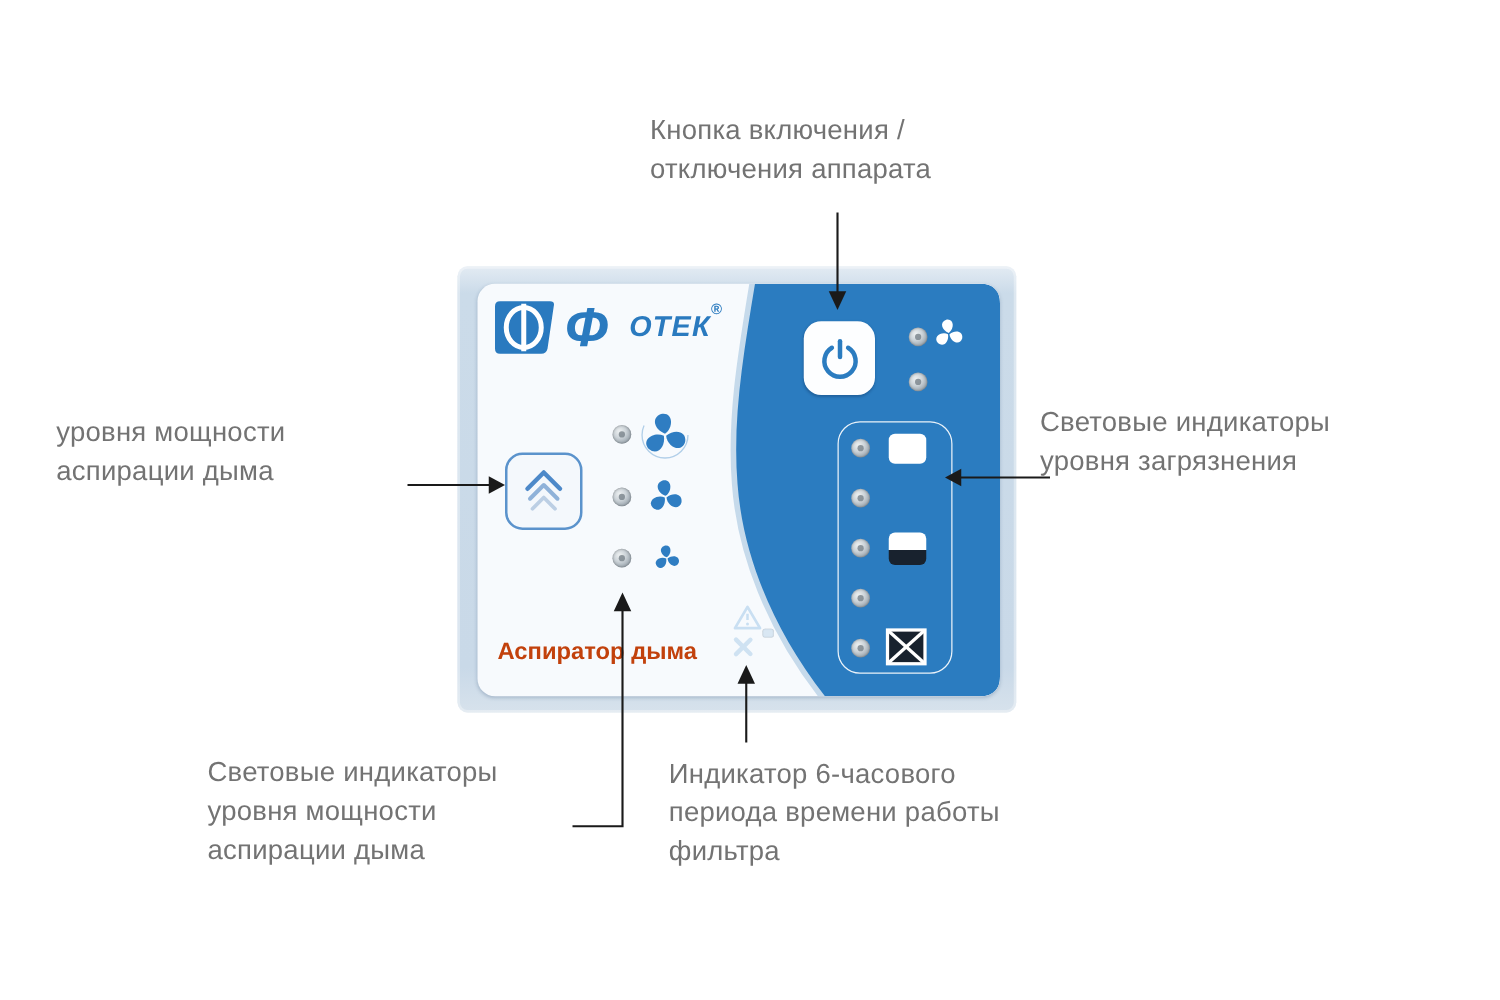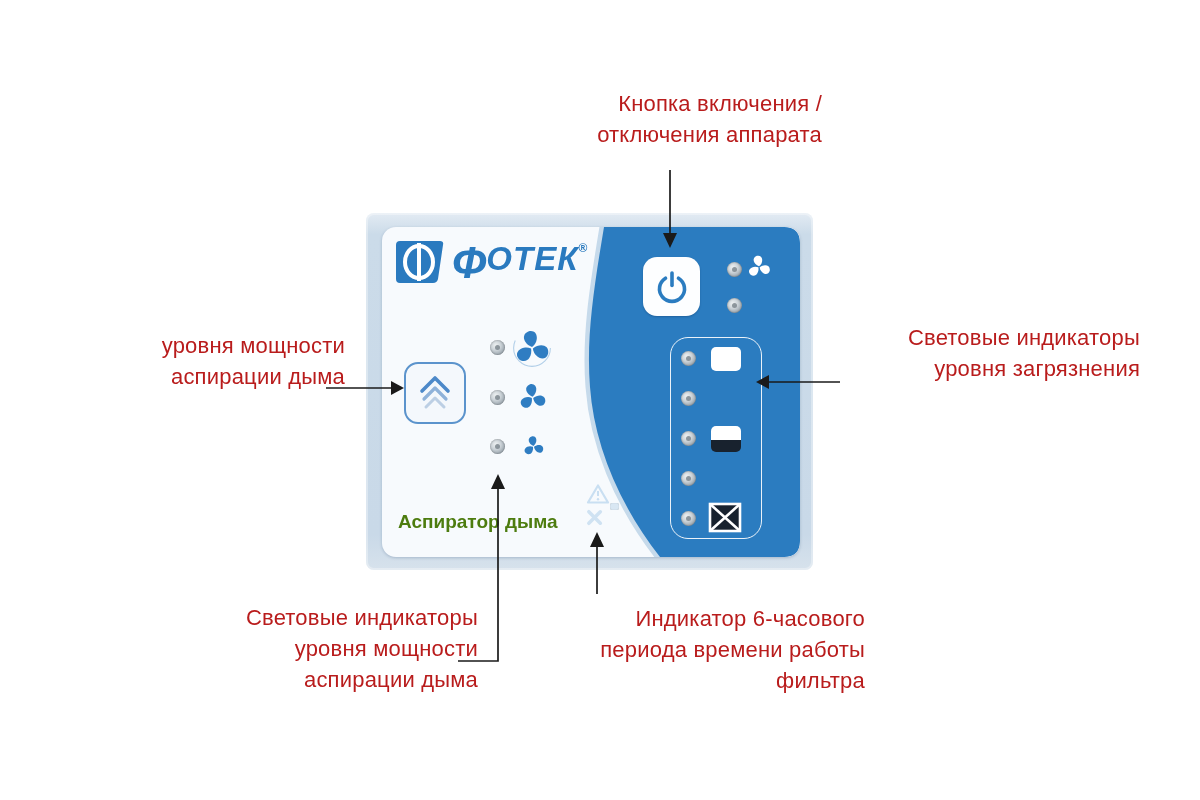--- a/index.html
+++ b/index.html
@@ -2,21 +2,21 @@
 <html><head>
 <meta charset="utf-8">
 <style>
   html,body { margin:0; padding:0; }
   body {
     width:1200px; height:800px; position:relative; overflow:hidden;
     background:#ffffff; font-family:"Liberation Sans", sans-serif;
   }
   
   .label {
-    position:absolute; text-align:right; color:#b91c1c;
+    position:absolute; text-align:left; color:#737373;
     font-size:22px; line-height:31px; font-weight:400; letter-spacing:0.2px;
   }
   .label span { display:block; }
   
   #arrows { position:absolute; left:0; top:0; pointer-events:none; }
   
   .device {
     position:absolute; left:366px; top:213px; width:447px; height:357px;
     background:linear-gradient(180deg,#e3ebf3 0%,#cbdbe9 6%,#c9d9e8 90%,#d7e2ec 100%);
     border-radius:8px;
@@ -26,21 +26,21 @@
     position:absolute; left:16px; top:14px; width:418px; height:330px;
     background:#f7fafd; border-radius:14px; overflow:hidden;
     box-shadow: 0 1px 3px rgba(40,70,110,0.25);
   }
   .panel > svg.bg { position:absolute; left:0; top:0; }
   .abs { position:absolute; }
   
   .logo { left:12px; top:12px; display:flex; align-items:flex-start; gap:6px; }
   .logo-text { color:#2a7abf; font-style:italic; font-weight:bold; line-height:1; margin-top:2px; }
   .logo-f  { font-size:44px; }
-  .logo-rest { font-size:33px; vertical-align:8px; letter-spacing:1px; }
+  .logo-rest { font-size:23px; vertical-align:8px; letter-spacing:1px;padding-left:17px; }
   .logo-reg { font-size:12px; vertical-align:26px; font-style:normal; }
   
   .power-btn {
     left:261px; top:30px; width:57px; height:59px; background:#fdfeff;
     border:none; border-radius:14px; cursor:pointer;
     display:flex; align-items:center; justify-content:center;
     box-shadow:0 1px 2px rgba(10,40,80,.3);
   }
   .adjust-btn {
     left:22px; top:135px; width:62px; height:62px; background:#f4f8fc;
@@ -63,21 +63,21 @@
   }
   
   .filter-box {
     left:288px; top:110px; width:90px; height:200px;
     border:1.6px solid rgba(255,255,255,0.9); border-radius:18px;
   }
   .f-clean { left:40px; top:9px;  width:30px; height:24px; background:#ffffff; border-radius:5px; }
   .f-half  { left:40px; top:88px; width:30px; height:26px; border-radius:5px; overflow:hidden;
              background:linear-gradient(180deg,#ffffff 0%,#ffffff 55%,#18222e 55%,#18222e 100%); }
   
-  .product-name { left:16px; top:284px; font-size:19px; font-weight:bold; color:#4d7c0f; }
+  .product-name { left:16px; top:284px; font-size:19px; font-weight:bold; color:#c2410c; }
   
   .service-ind { left:200px; top:256px; width:40px; height:52px; }
 </style>
 </head>
 <body>
 
 <div class="label" style="left:520px; top:88px; width:302px;">
   <span>Кнопка включения /</span>
   <span>отключения аппарата</span>
 </div>

